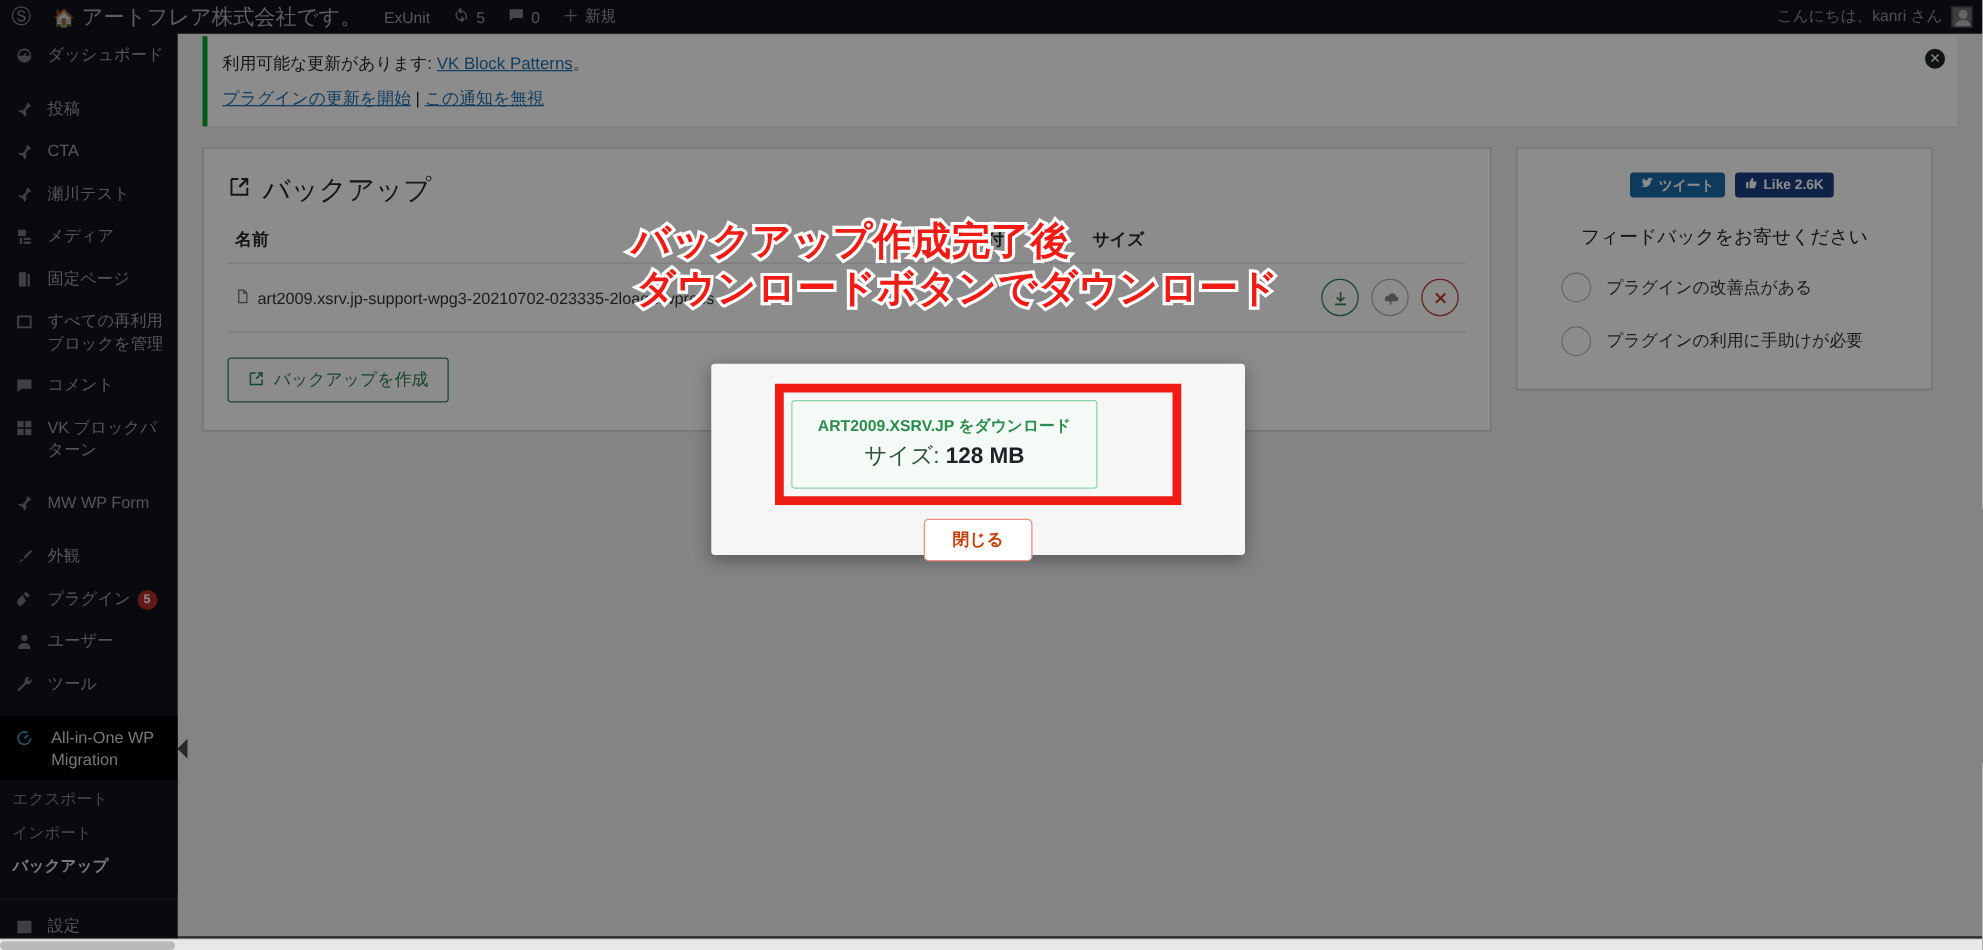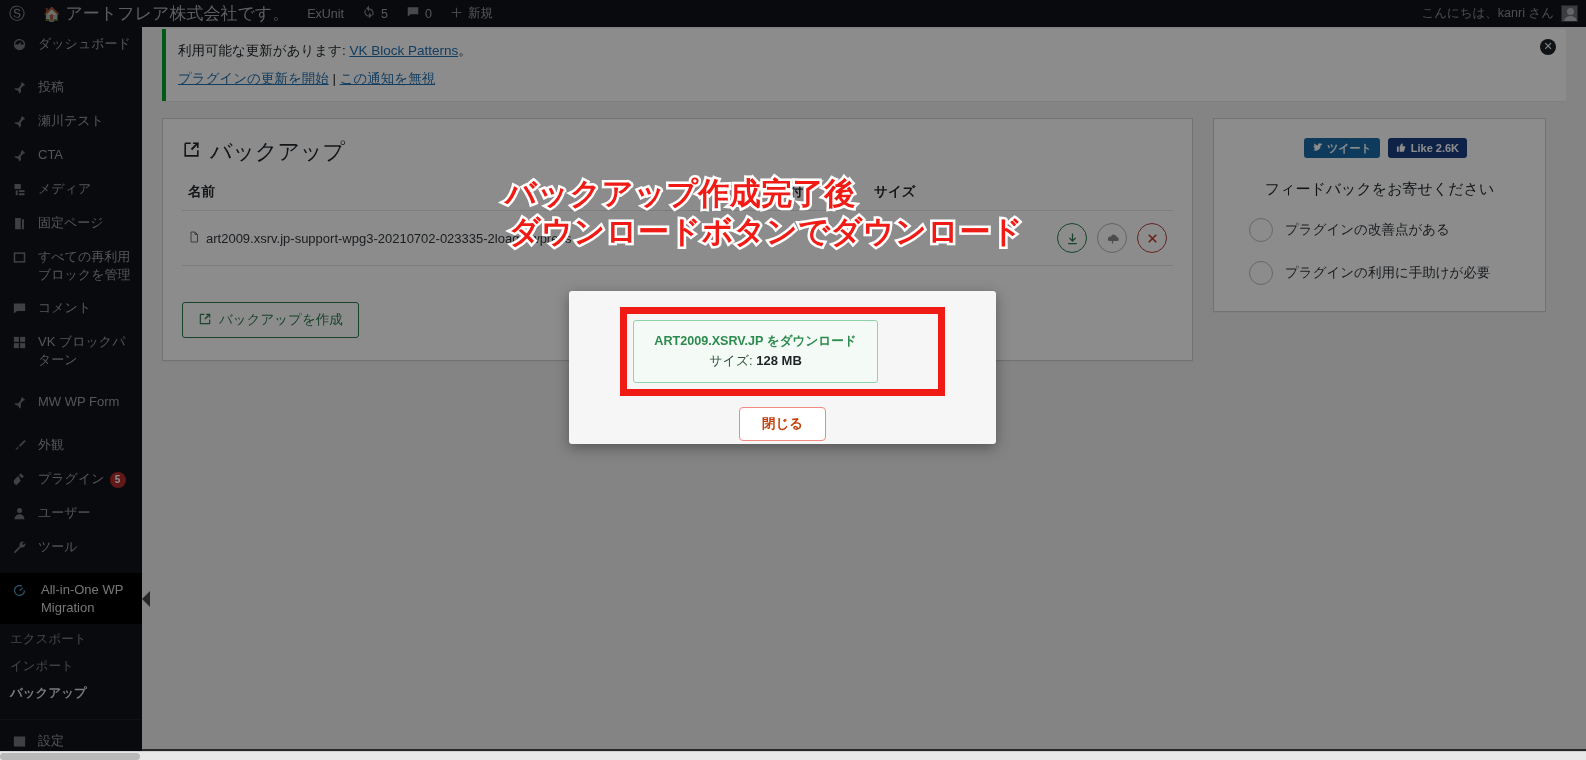--- a/index.html
+++ b/index.html
@@ -183,21 +183,21 @@
     border: 1px solid #b5b5b5;
     display: flex; align-items: center; justify-content: center;
     font-size: 14px; color: #7b7b7b;
     background: #fff;
   }
   .circ.dl { border-color: #2e7d4f; color: #2e7d4f; }
   .circ.rm { border-color: #b0413e; color: #c0392b; font-size: 15px; }
 
   .btn-outline {
     display: inline-flex; align-items: center; gap: 7px;
-    margin-top: 36px;
+    margin-top: 20px;
     padding: 8px 15px;
     border: 1px solid #2e7d4f;
     border-radius: 3px;
     color: #2e7d4f; background: #fff;
     font-size: 13.5px;
   }
 
   
   .fb-pad { padding: 19px 17px 26px 17px; text-align: center; }
   .social-row { display: flex; justify-content: center; gap: 8px; }
@@ -260,21 +260,21 @@
   .dl-btn {
     width: 245px;
     border: 1px solid #8fd3a8;
     border-radius: 3px;
     background: #f4fbf6;
     padding: 11px 6px 12px 6px;
     text-align: center;
     line-height: 1.5;
   }
   .dl-btn .l1 { font-size: 12.6px; font-weight: bold; color: #2d8a4e; }
-  .dl-btn .l2 { font-size: 13px; color: #2f4f3c; }
+  .dl-btn .l2 { font-size: 18px; color: #2f4f3c; }
   .dl-btn .l2 b { color: #1d2327; }
   .close-btn {
     margin-top: 11px;
     border: 1px solid #f08a83;
     border-radius: 4px;
     background: #fff;
     color: #c2410c;
     font-size: 13.5px; font-weight: bold;
     padding: 7px 22px;
   }
@@ -359,30 +359,30 @@
       </span>
       <span class="mi-label">投稿</span>
     </div>
 
     <div class="menu-item">
       <span class="mi-icon">
         <svg width="15" height="15" viewBox="0 0 24 24" fill="#82848a">
             <path d="M16 3l5 5-3 1-4 4 .5 5.5L12 22l-2-5-4.5-1.5L4 13l5.5.5 4-4 1-3z"></path>
           </svg>
       </span>
+      <span class="mi-label">CTA</span>
+    </div>
+
+    <div class="menu-item">
+      <span class="mi-icon">
+        <svg width="15" height="15" viewBox="0 0 24 24" fill="#82848a">
+            <path d="M16 3l5 5-3 1-4 4 .5 5.5L12 22l-2-5-4.5-1.5L4 13l5.5.5 4-4 1-3z"></path>
+          </svg>
+      </span>
       <span class="mi-label">瀬川テスト</span>
-    </div>
-
-    <div class="menu-item">
-      <span class="mi-icon">
-        <svg width="15" height="15" viewBox="0 0 24 24" fill="#82848a">
-            <path d="M16 3l5 5-3 1-4 4 .5 5.5L12 22l-2-5-4.5-1.5L4 13l5.5.5 4-4 1-3z"></path>
-          </svg>
-      </span>
-      <span class="mi-label">CTA</span>
     </div>
 
     <div class="menu-item">
       <span class="mi-icon">
         <svg width="15" height="15" viewBox="0 0 24 24" fill="#82848a">
             <path d="M4 3h10v8H4zM6 13h3v8H6zM11 13h9v3h-9zM11 18h9v3h-9z"></path>
           </svg>
       </span>
       <span class="mi-label">メディア</span>
     </div>

